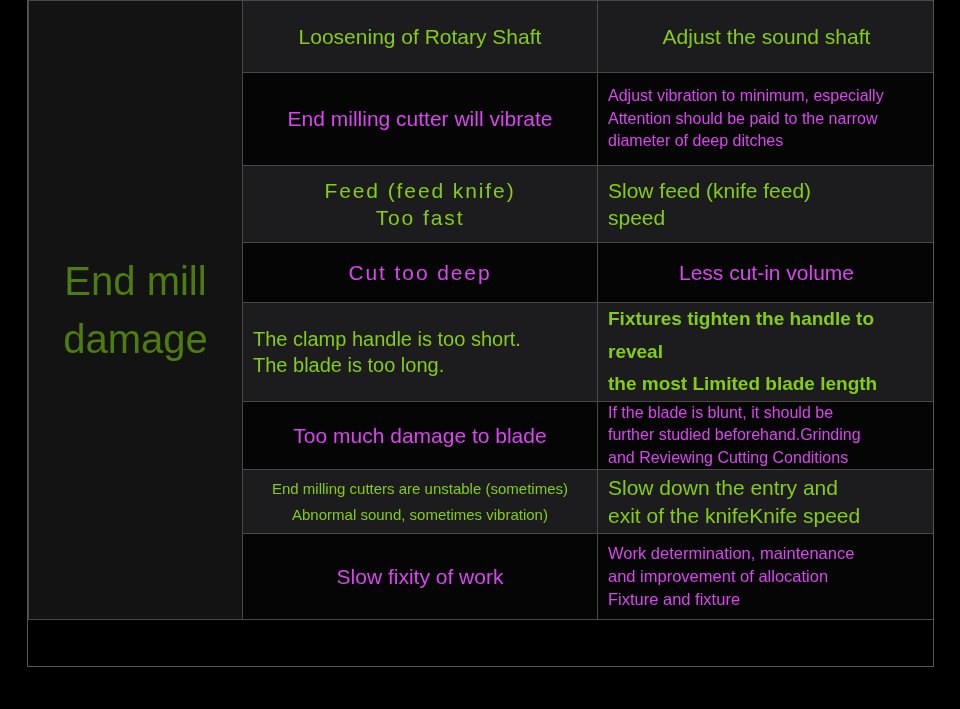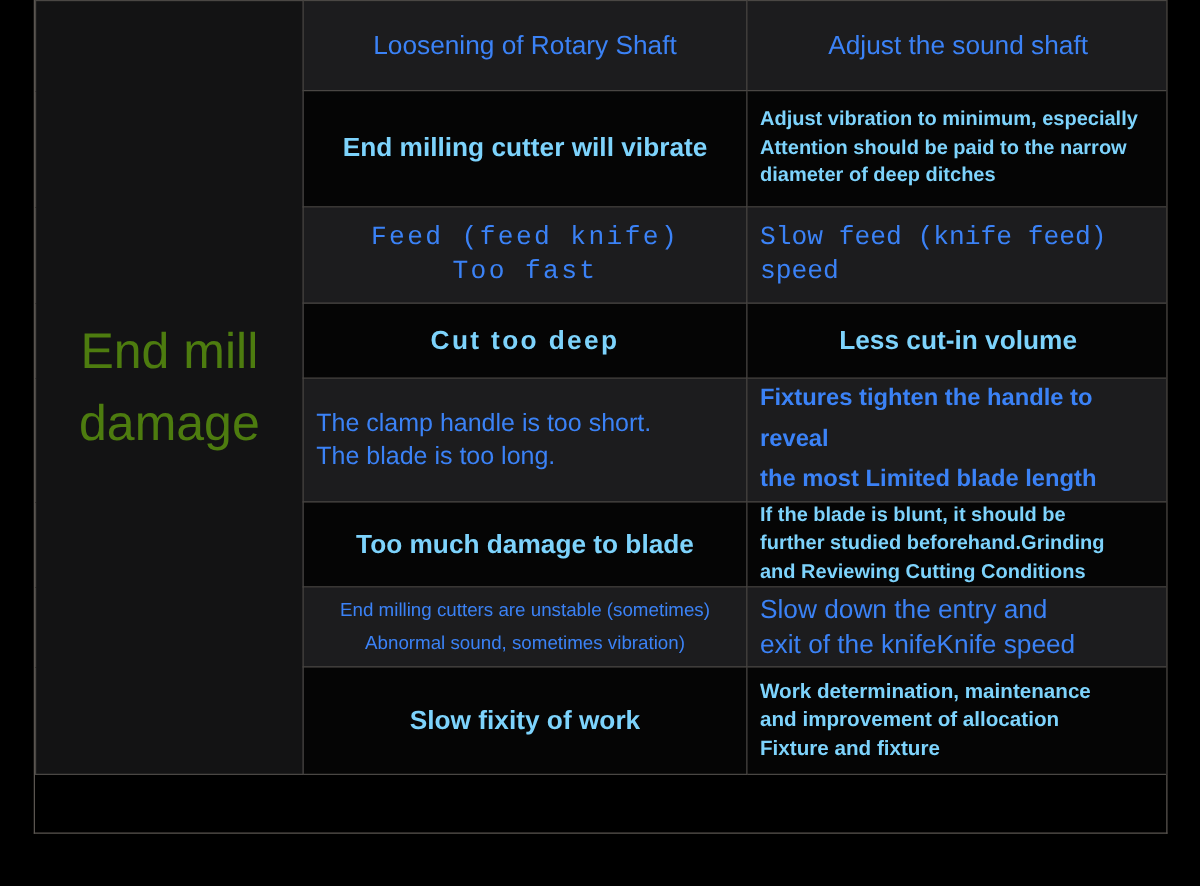--- a/index.html
+++ b/index.html
@@ -71,40 +71,40 @@
     white-space: pre-line;
     display: block;
   }
 
   
   .cell-text {
     display: block;
     white-space: pre-line;
   }
 
-  .t-white { color: #3b82f6; }
-  .t-tan   { color: #7dd3fc; font-weight: bold; }
+  .t-white { color: #84cc16; }
+  .t-tan   { color: #d946ef; }
 
   .ta-center { text-align: center; }
   .ta-left   { text-align: left; }
 
   .fs-21 { font-size: 21px; line-height: 1.30; }
   .fs-20 { font-size: 20px; line-height: 1.30; }
   .fs-19 { font-size: 19px; line-height: 1.34; font-weight: bold; }
   .fs-17 { font-size: 16.5px; line-height: 1.40; }
   .fs-15 { font-size: 15px; line-height: 1.62; }
   .fs-16 { font-size: 16px; line-height: 1.40; }
 
   .ls-wide { letter-spacing: 1.9px; }
   .lh-loose { line-height: 1.72; }
 
   
   tr.r0 td { height: 72px; }
   tr.r1 td { height: 93px; }
-  tr.r2 td { height: 77px; font-family: Liberation Mono, monospace; }
+  tr.r2 td { height: 77px; }
   tr.r3 td { height: 60px; }
   tr.r4 td { height: 64px; }
   tr.r5 td { height: 56px; }
   tr.r6 td { height: 64px; }
   tr.r7 td { height: 86px; }
 </style>
 </head>
 <body>
 
 <div id="sheet">

